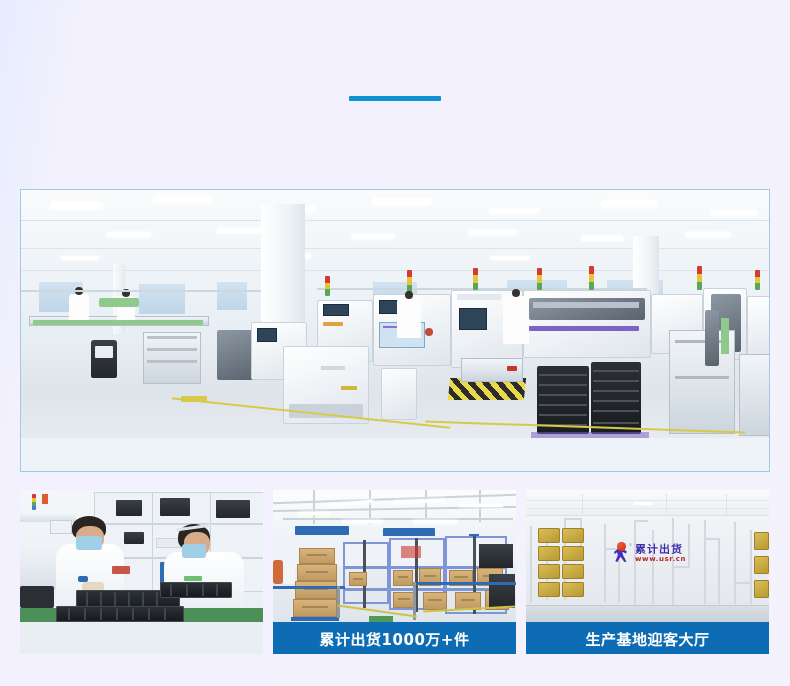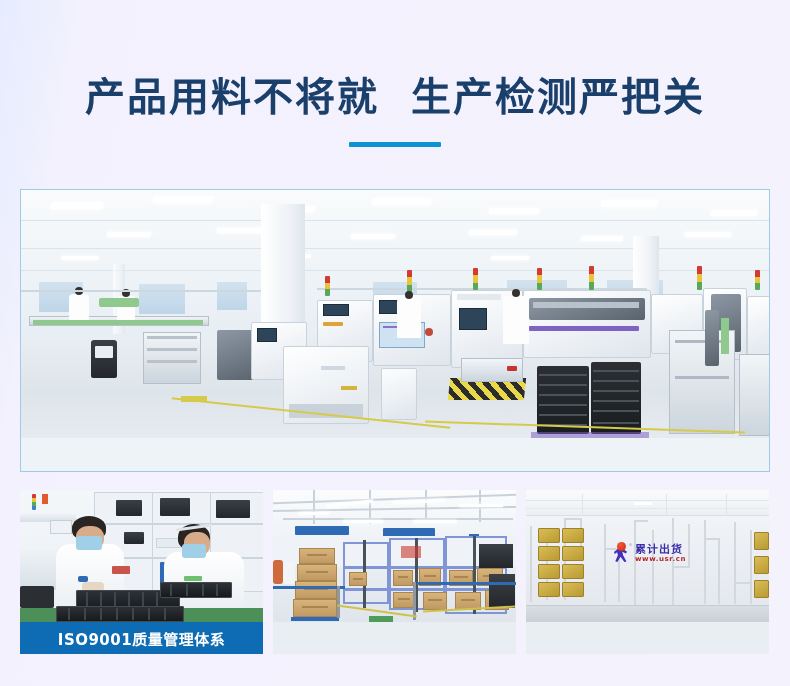--- a/index.html
+++ b/index.html
@@ -204,21 +204,20 @@
     border-radius:50%; background:#c9cfd6; }
   .logo-txt { line-height:1; }
   .logo-cn { font-size:11px; font-weight:bold; color:#3b2fa8; letter-spacing:1px;
              text-shadow:0 1px 0 rgba(255,255,255,.6); }
   .logo-url { font-size:7px; font-weight:bold; color:#b8272a; letter-spacing:.6px; margin-top:1px; }
 </style>
 </head>
 <body>
 
 <div class="header">
-  <h1 class="page-title">产品用料不将就  生产检测严把关</h1>
   <div class="title-underline"></div>
 </div>
 
 <div class="hero-card">
 
   <div class="hero-photo">
     <div class="scene">
       <div class="r h-ceiling"></div>
       <div class="r h-wall"></div>
       <div class="r h-floor"></div>
@@ -453,21 +452,20 @@
           <i style="left:10px"></i>
             <i style="left:26px"></i>
             <i style="left:42px"></i>
             <i style="left:56px"></i>
         </div>
         <div class="r" style="left:164px;top:86px;width:18px;height:5px;background:#6fbf73;border-radius:1px;"></div>
         <div class="r" style="left:0;top:96px;width:34px;height:22px;background:#2b2f33;border-radius:2px;"></div>
         <div class="r" style="left:92px;top:76px;width:18px;height:8px;background:#c9544a;border-radius:1px;"></div>
       </div>
     </div>
-    <div class="mini-caption">ISO9001质量管理体系</div>
   </div>
 
   <div class="mini-card">
     <div class="mini-photo">
       <div class="scene">
         <div class="r m2-bg"></div>
 
         <div class="r m2-truss" style="left:0;  top:8px;  width:243px; transform:rotate(-2deg);"></div>
         <div class="r m2-truss" style="left:0;  top:18px; width:243px; transform:rotate(-1deg);"></div>
         <div class="r m2-truss" style="left:10px; top:28px; width:230px;"></div>
@@ -524,20 +522,21 @@
         <div class="r m2-belt" style="left:0;   top:96px;  width:72px;"></div>
         <div class="r m2-belt" style="left:144px; top:92px; width:99px;"></div>
         <div class="r m2-post" style="left:64px;  top:96px; height:32px; background:#8d98a4;"></div>
         <div class="r m2-post" style="left:140px; top:92px; height:38px; background:#8d98a4;"></div>
 
         <div class="r m2-floorline" style="left:64px;  top:120px; width:80px; transform:rotate(8deg);"></div>
         <div class="r m2-floorline" style="left:150px; top:118px; width:92px; transform:rotate(-3deg);"></div>
         <div class="r" style="left:96px; top:126px; width:24px; height:6px; background:#4e9b5a;"></div>
       </div>
     </div>
+    <div class="mini-caption">累计出货1000万+件</div>
   </div>
 
   <div class="mini-card">
     <div class="mini-photo">
       <div class="scene">
         <div class="r m3-bg"></div>
         <div class="r m3-ceil"></div>
         <div class="r" style="left:0;top:10px;width:100%;height:1px;background:#e2e6eb"></div>
         <div class="r" style="left:0;top:18px;width:100%;height:1px;background:#e4e8ed"></div>
         <div class="r" style="left:56px;top:4px;width:1px;height:22px;background:#dfe4ea"></div>
@@ -588,15 +587,16 @@
           <span class="logo-txt">
             <span class="logo-cn" style="display:block">累计出货</span>
             <span class="logo-url" style="display:block">www.usr.cn</span>
           </span>
         </div>
 
         <div class="r m3-floor"></div>
         <div class="r" style="left:0;bottom:16px;width:100%;height:1px;background:#c4ccd3"></div>
       </div>
     </div>
+    <div class="mini-caption">生产基地迎客大厅</div>
   </div>
 
 </div>
 
 </body></html>

